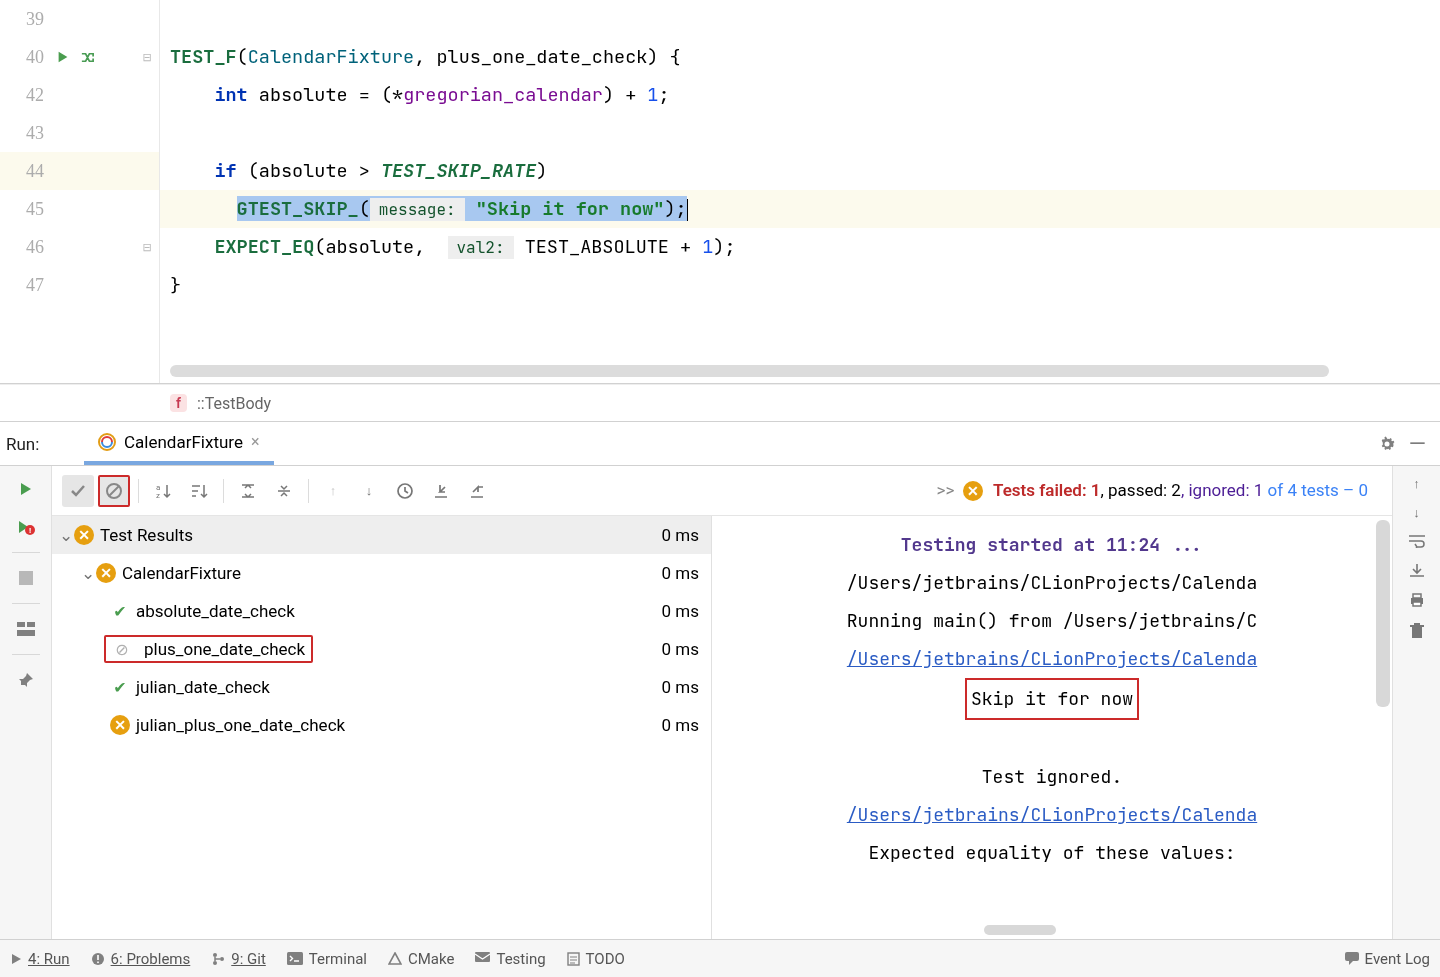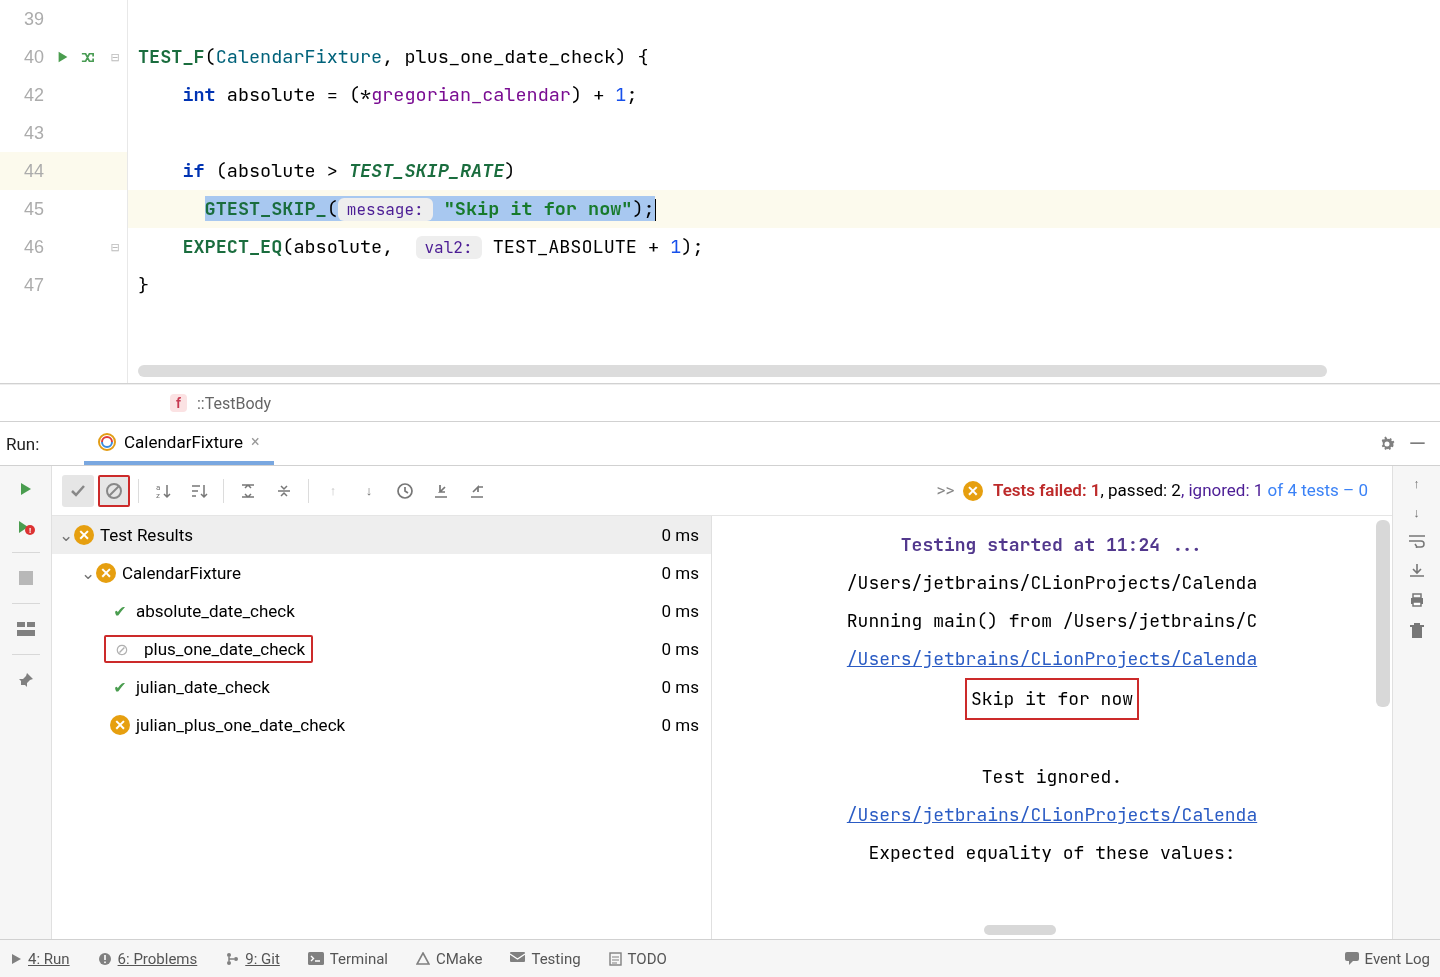--- a/index.html
+++ b/index.html
@@ -9,25 +9,25 @@
   width: 1440px;
   height: 977px;
   background: #fff;
   overflow: hidden;
   display: flex;
   flex-direction: column;
 }
 
 .editor-area { display: flex; height: 384px; border-bottom: 1px solid #d1d1d1; }
 .gutter {
-  width: 128px;
+  width: 160px;
   background: #fff;
   color: #aaa;
   font-size: 18px;
-  font-family: Liberation Sans, sans-serif;
+  font-family: Liberation Serif, serif;
   border-right: 1px solid #e8e8e8;
   position: relative;
 }
 .gutter-row {
   display: flex;
   align-items: center;
   height: 38px;
   padding-left: 14px;
   position: relative;
 }
@@ -43,21 +43,21 @@
   font-family: "JetBrains Mono", Menlo, Consolas, monospace;
 }
 .current-line { background: #fcfaed; }
 .sel { background: #a8c8f0; }
 .kw { color: #0033b3; font-weight: 600; }
 .type { color: #00627a; }
 .macro { color: #1a6d3e; font-weight: 600; }
 .num { color: #1750eb; }
 .str { color: #177a2b; font-weight: 600; }
 .ident { color: #7a0d92; }
-.param-hint { background: #eee; color: #4c1d95; border-radius: 6px; padding: 1px 9px; font-size: 16px; }
+.param-hint { background: #eee; color: #14532d; border-radius: 0; padding: 1px 9px; font-size: 16px; }
 .fold { width: 12px; margin-left: auto; margin-right: 6px; color: #bbb; font-size: 11px; display:inline-block; text-align:center;}
 .crumb-bar {
   height: 38px; display:flex; align-items:center; padding-left: 170px; border-top: 1px solid #eee;
   border-bottom: 1px solid #d1d1d1;
 }
 .crumb-f { background:#fbe2e3; color:#c73a52; font-weight:600; padding:1px 6px; border-radius:4px; font-size:14px; margin-right:10px;}
 .crumb-text { color:#666; font-size:16px; }
 .hscroll { position:absolute; bottom:6px; left:10px; right:10px; height:12px; background:transparent;}
 .hscroll-thumb { position:absolute; left:0; width:92%; height:100%; background:#dcdcdc; border-radius:6px;}
 
@@ -108,21 +108,21 @@
 .c-link { color:#2b5cc4; text-decoration: underline;}
 .c-em { color:#52388d; font-weight:600;}
 .c-redbox { border:2px solid #cc2a2a; display:inline-block; padding: 0 4px; }
 .vscroll { position:absolute; right:2px; top:4px; bottom:4px; width:14px; }
 .vscroll-thumb { position:absolute; top:0; height:45%; width:100%; background:#d8d8d8; border-radius:6px;}
 .cscroll { position:absolute; bottom:4px; left:40%; width:72px; height:10px; background:#d8d8d8; border-radius:5px;}
 .run-right-rail { width:48px; background:#f6f6f6; border-left:1px solid #e0e0e0; display:flex; flex-direction:column; align-items:center; padding-top:10px; gap:14px; color:#6e6e6e;}
 
 .status-bar {
   height: 38px; display:flex; align-items:center; background:#f6f6f6; border-top:1px solid #d1d1d1;
-  font-size:15px; color:#555; padding: 0 10px; gap: 28px;
+  font-size:15px; color:#555; padding: 0 10px; gap: 21px;
 }
 .sb-item { display:flex; align-items:center; gap:6px; }
 .sb-under { text-decoration: underline; }
 .sb-spacer { flex:1; }
 svg { display:block; }
 </style>
 </head>
 <body>
 
 <div class="editor-area">

